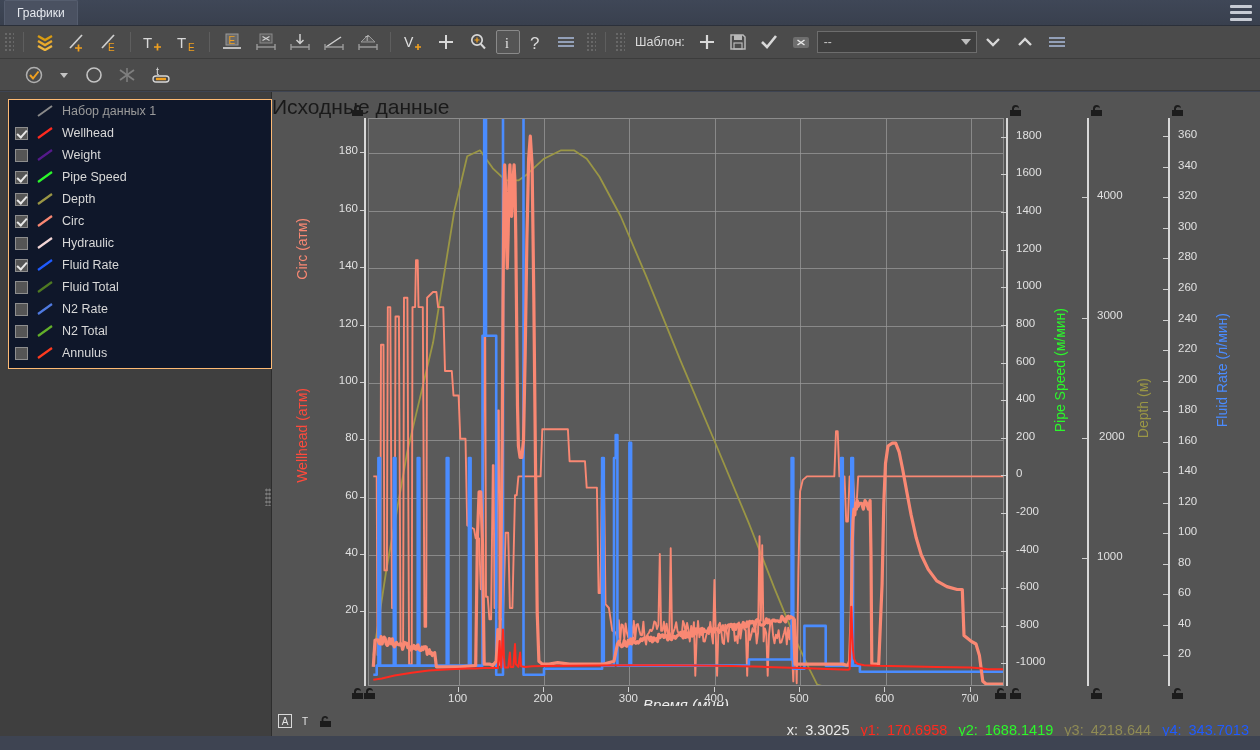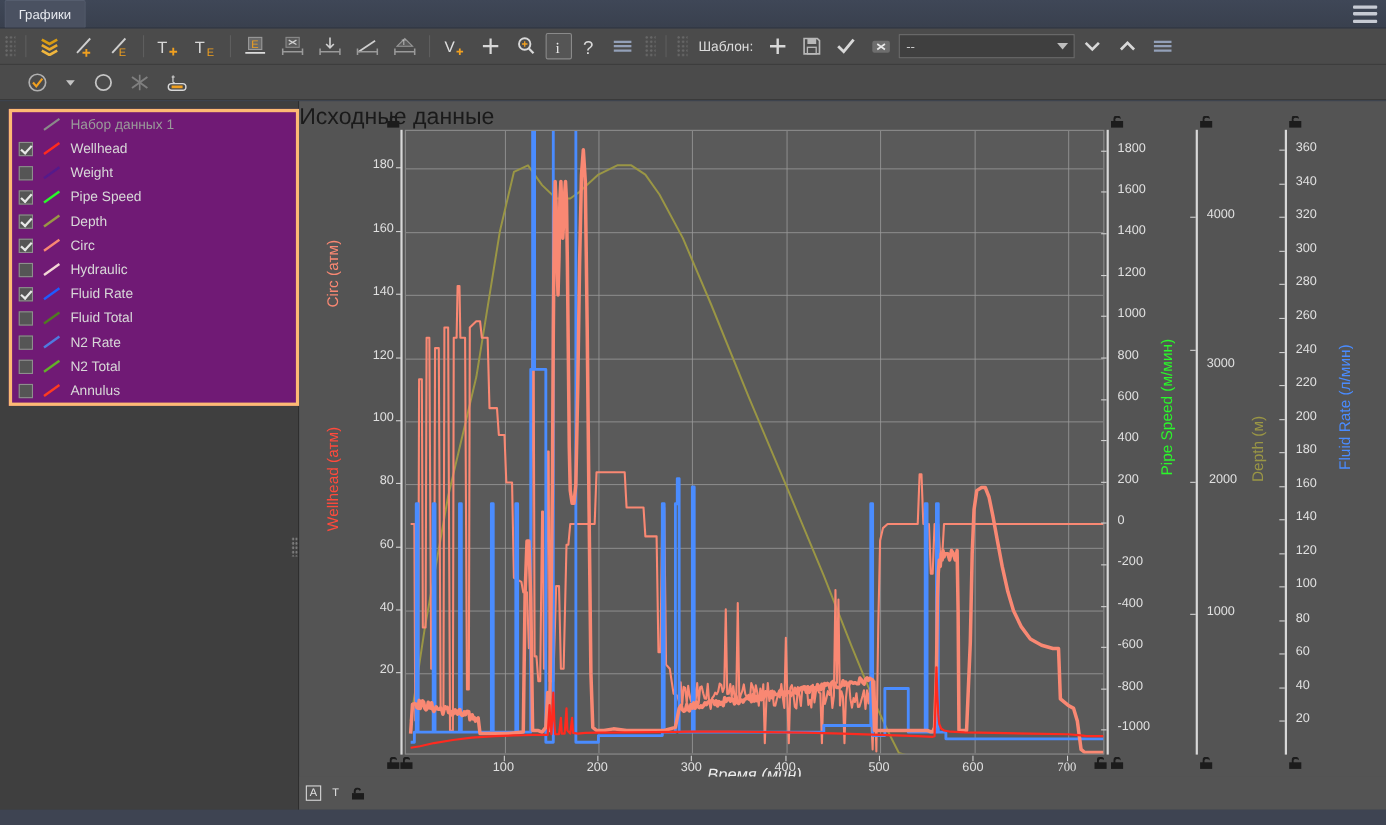--- a/index.html
+++ b/index.html
@@ -60,21 +60,21 @@
     border-top:6px solid #bdbdbd; }
   .icon-svg { display:block; }
 
   
   #leftpanel {
     position:absolute; left:0; top:92px; width:272px; height:658px;
     background:#3f3f3f; border-right:1px solid #2d2d2d;
   }
   #treebox {
     position:absolute; left:8px; top:7px; width:264px; height:270px;
-    background:#701a75; border:3px solid #fdba74;
+    background:#0f172a; border:1px solid #fdba74;
   }
   .tree-row { display:flex; align-items:center; height:22px; padding-left:6px; }
   .tree-row .chk {
     width:13px; height:13px; border:1px solid #8e8e8e; background:#555;
     margin-right:8px; position:relative; flex:none; cursor:pointer;
   }
   .tree-row .chk.on::after {
     content:""; position:absolute; left:3px; top:0px; width:4px; height:8px;
     border:solid #e8e8e8; border-width:0 2px 2px 0; transform:rotate(42deg);
   }
@@ -558,21 +558,21 @@
         <div class="lock" style="left: 738px; top: 597px;">
           <span class="body"></span>
           <span class="shk"></span>
         </div>
         <div class="vtitle" style="color: rgb(43, 247, 43); left: 780px; top: 216px;">Pipe Speed (м/мин)</div>
         <div class="axisline" style="left: 815px; top: 26px; height: 568px;"></div>
         <div class="ax-label" style="text-align: left; left: 825px; top: 458.441px;">1000</div>
         <div class="ax-tick" style="left: 810px; width: 5px; height: 1px; top: 466.441px;"></div>
         <div class="ax-label" style="text-align: center; left: 827px; top: 338.102px;">2000</div>
         <div class="ax-tick" style="left: 810px; width: 5px; height: 1px; top: 346.102px;"></div>
-        <div class="ax-label" style="text-align: left; left: 825px; top: 233px;">3000</div>
+        <div class="ax-label" style="text-align: left; left: 825px; top: 217px;">3000</div>
         <div class="ax-tick" style="left: 810px; width: 5px; height: 1px; top: 225.763px;"></div>
         <div class="ax-label" style="text-align: left; left: 825px; top: 97.4237px;">4000</div>
         <div class="ax-tick" style="left: 810px; width: 5px; height: 1px; top: 105.424px;"></div>
         <div class="lock" style="left: 819px; top: 14px;">
           <span class="body"></span>
           <span class="shk"></span>
         </div>
         <div class="lock" style="left: 819px; top: 597px;">
           <span class="body"></span>
           <span class="shk"></span>
@@ -655,15 +655,22 @@
     <div class="sbtn boxed">A</div>
     <div class="sbtn">T</div>
     <div class="sbtn">
       <svg width="11" height="11" viewBox="0 0 11 11">
         <rect x="0" y="5" width="11" height="6" fill="#1c1c1c"></rect>
         <path d="M2.5 5 V3 a2.6 2.6 0 0 1 5 -0.4" fill="none" stroke="#1c1c1c" stroke-width="1.8"></path>
       </svg>
     </div>
   </div>
 
+  <div id="readout">
+    <span style="color:#e8e8e8">x:</span><span style="color:#e8e8e8">3.3025</span>
+    <span style="color:#ff2a1f">y1:</span><span style="color:#ff2a1f">170.6958</span>
+    <span style="color:#2bf72b">y2:</span><span style="color:#2bf72b">1688.1419</span>
+    <span style="color:#8f8b55">y3:</span><span style="color:#8f8b55">4218.644</span>
+    <span style="color:#1f5bff">y4:</span><span style="color:#1f5bff">343.7013</span>
+  </div>
 
   <div id="bottomstrip"></div>
 </div>
 
 </body></html>

